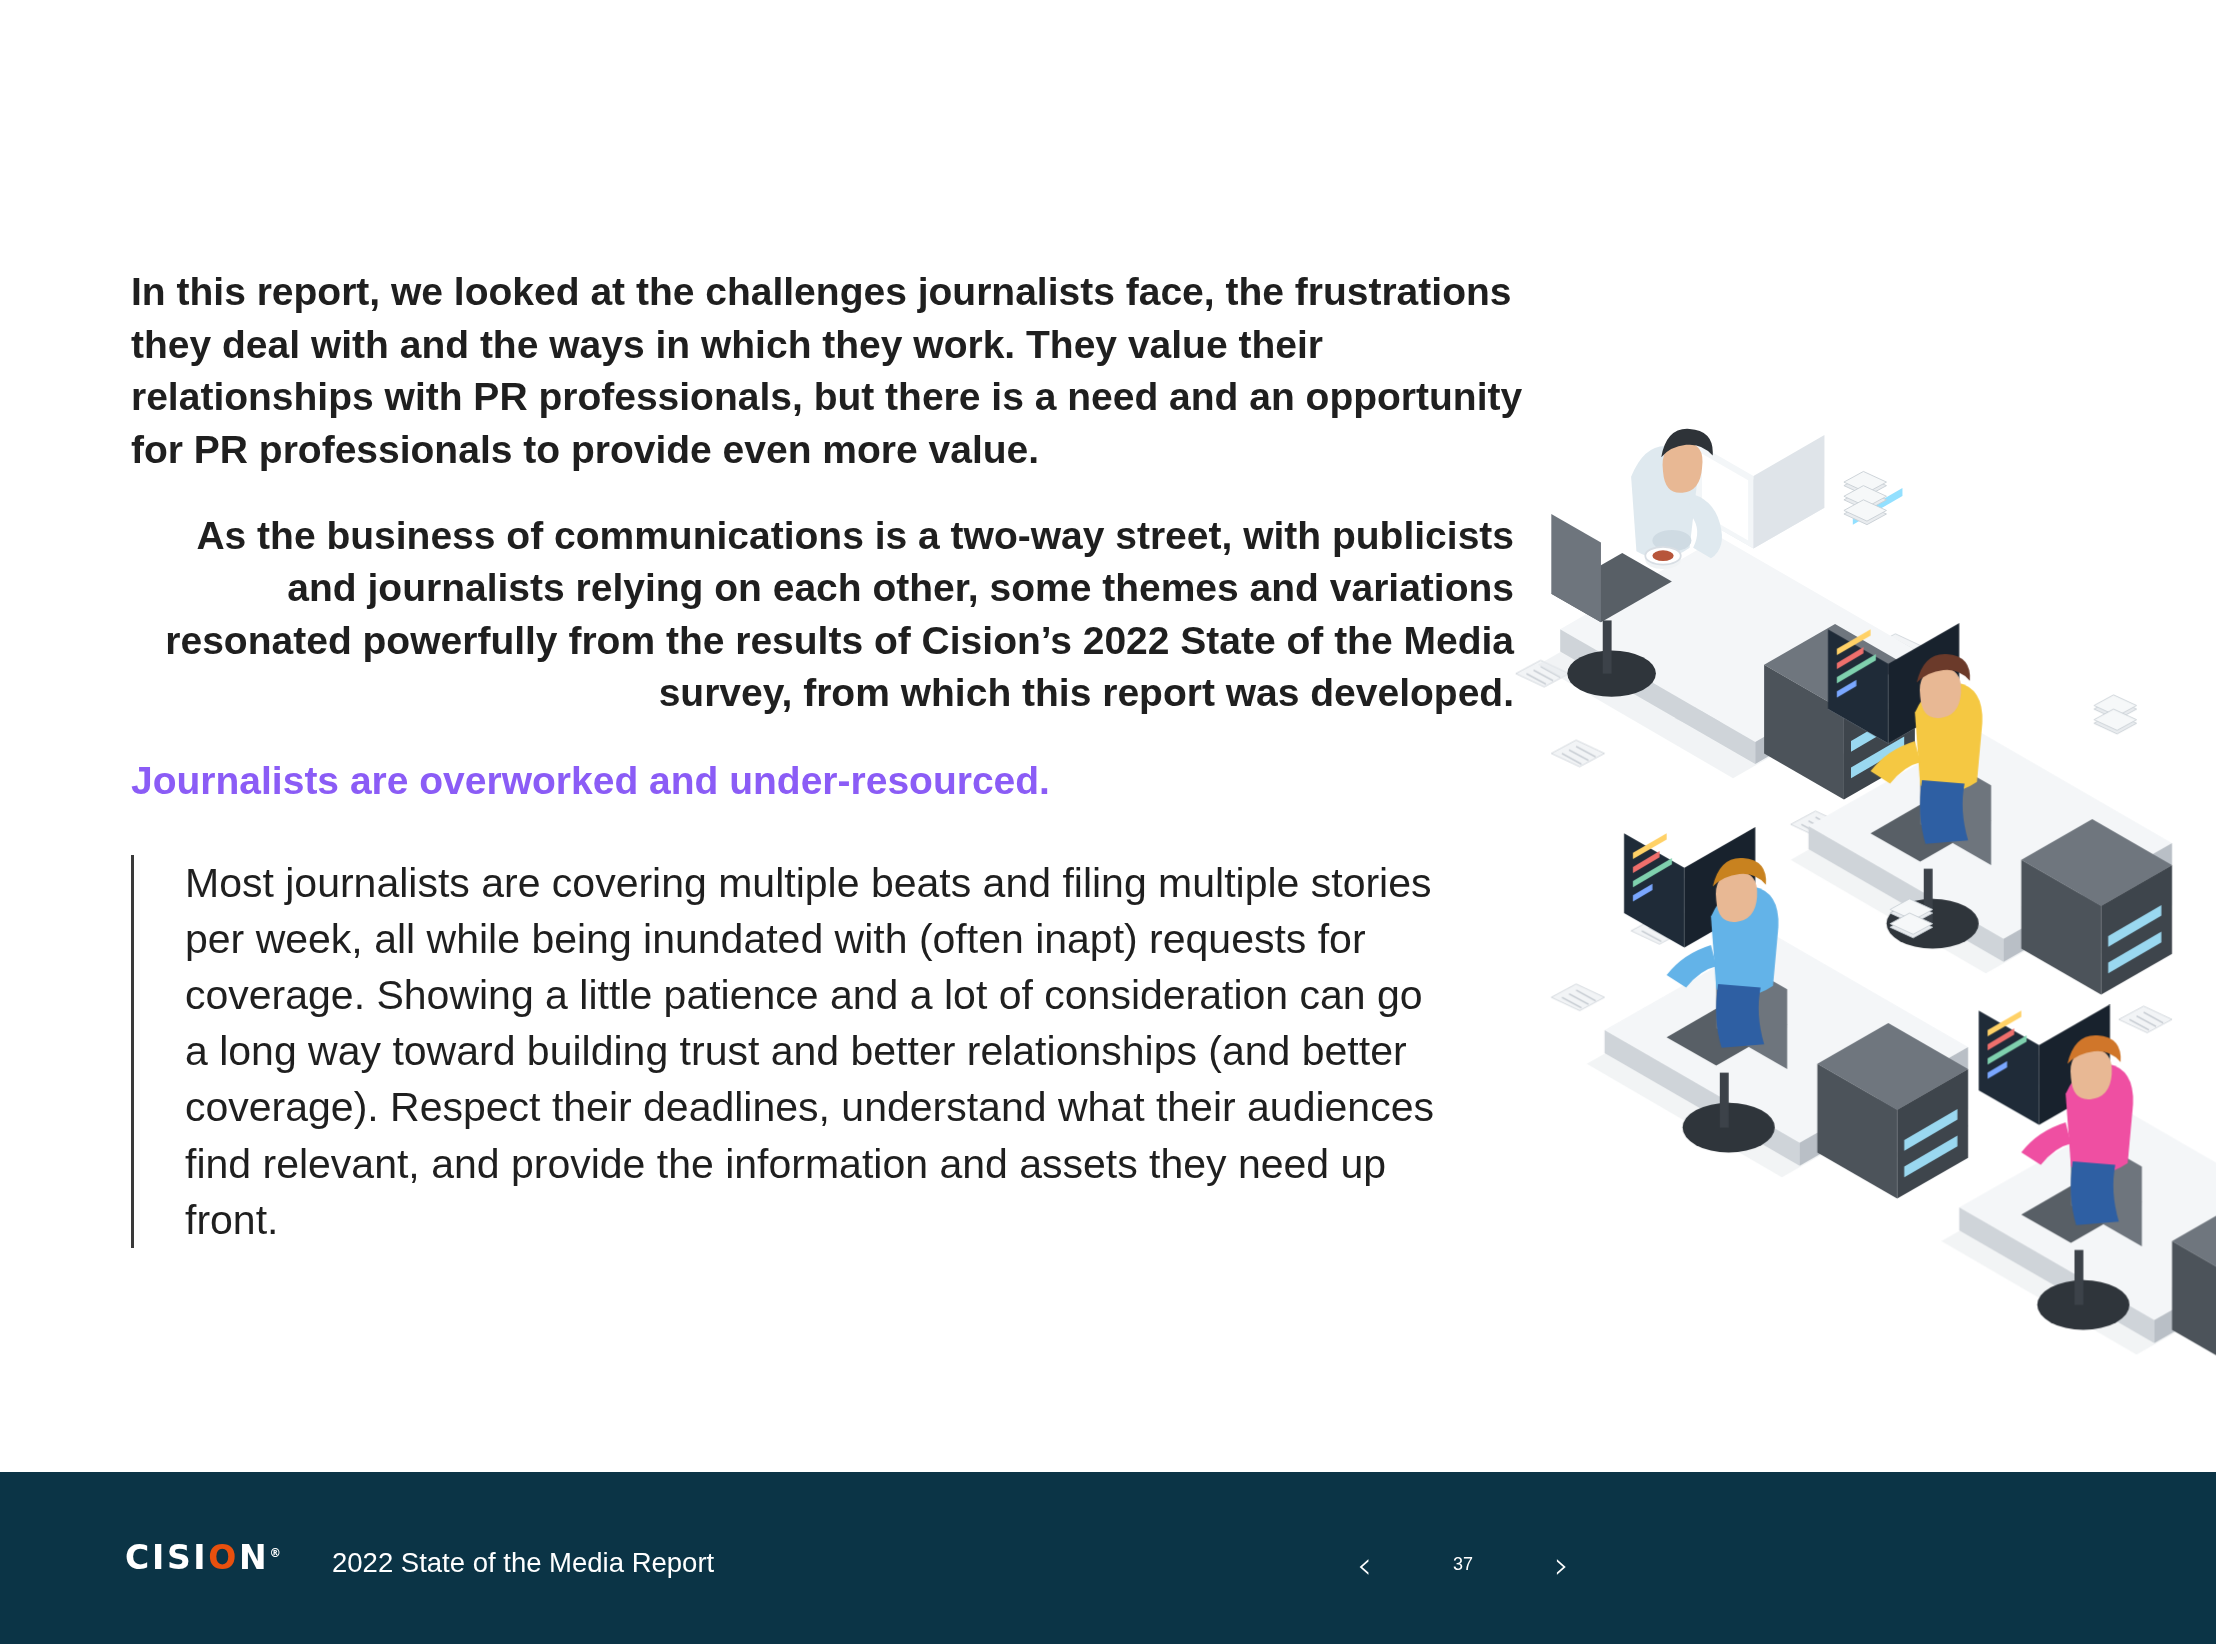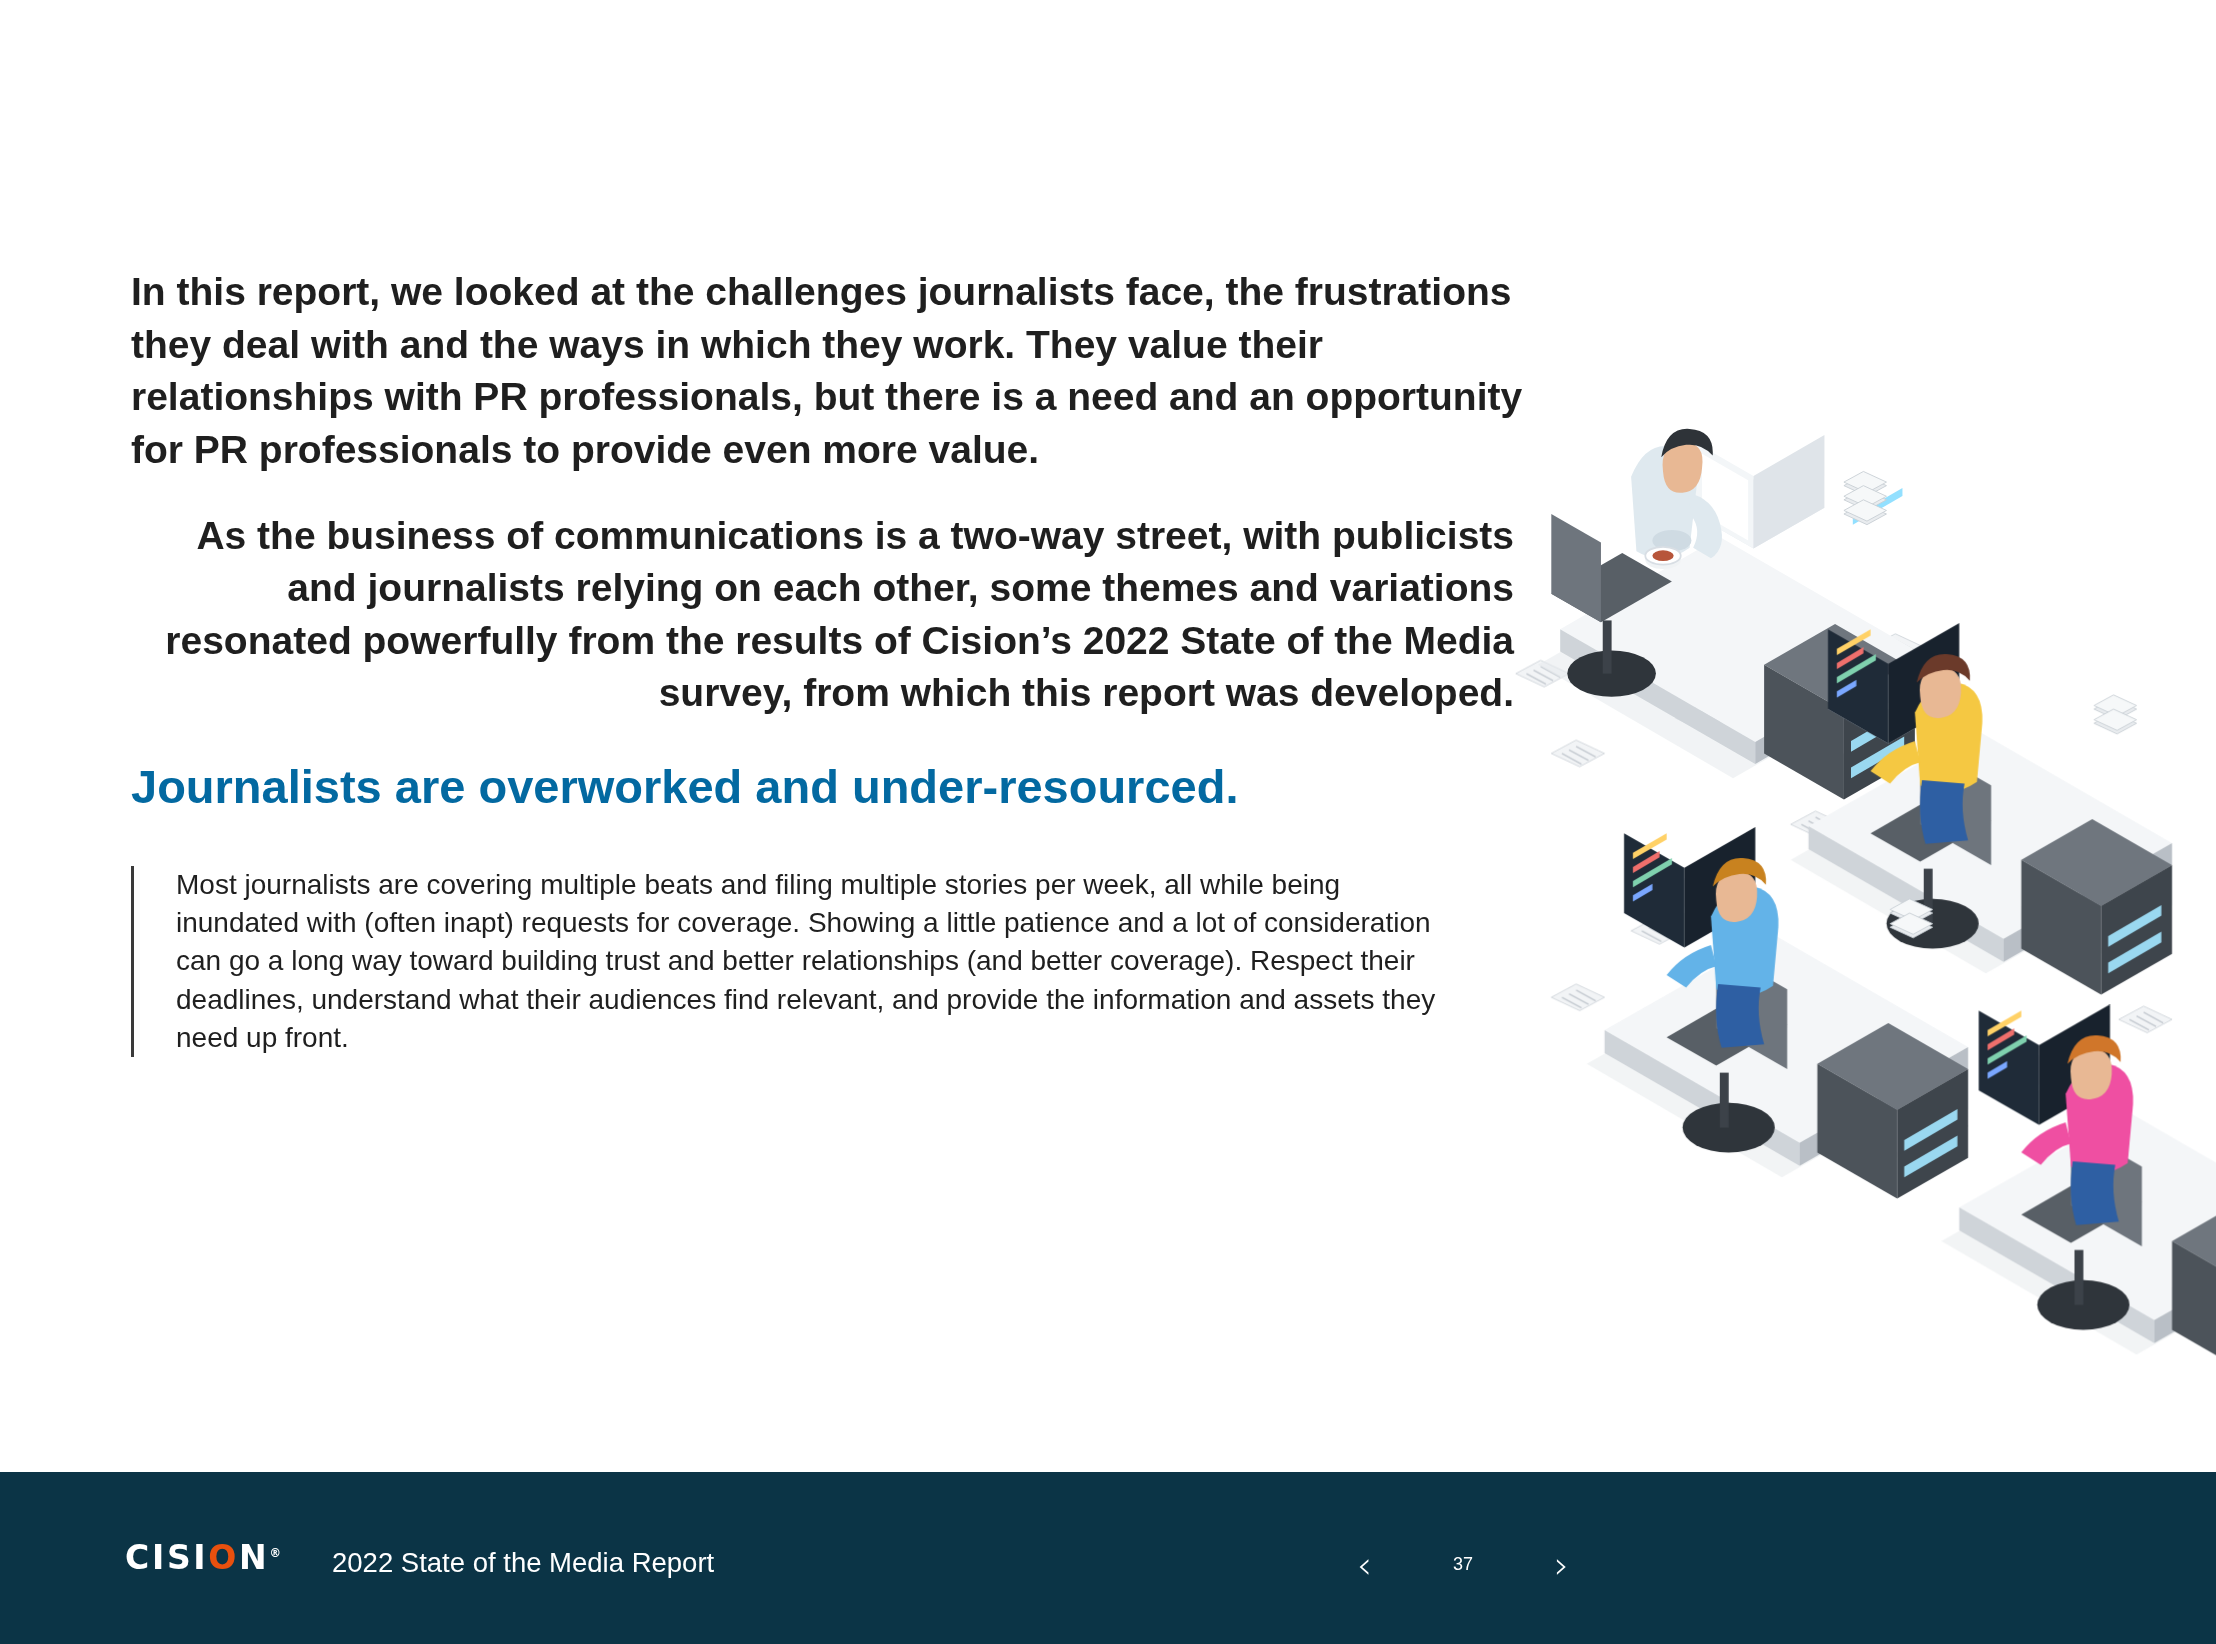--- a/index.html
+++ b/index.html
@@ -53,38 +53,38 @@
     color: #1f1f1f;
     margin: 0 0 26.6px 0;
     font-weight: bold;
   }
   .para.p2 {
     margin-top: 33px;
     width: 1383px;
     text-align: right;
   }
   .subhead {
-    font-size: 47px;
+    font-size: 39px;
     font-weight: bold;
     line-height: 1.35;
-    color: #0369a1;
+    color: #8b5cf6;
     margin: 35px 0 0 0;
   }
 
   .quote-block {
     margin-top: 47px;
     border-left: 3.1px solid #3a3a3a;
     padding-left: 39px;
     width: 1285px;
   }
   .quote-text {
-    font-size: 28px;
+    font-size: 41px;
     line-height: 1.37;
     color: #1f1f1f;
-    margin: 3px;
+    margin: 12px;
   }
 
   
   .illustration {
     position: absolute;
     left: 1498px;
     top: 248px;
     width: 1348px;
     height: 1135px;
   }

